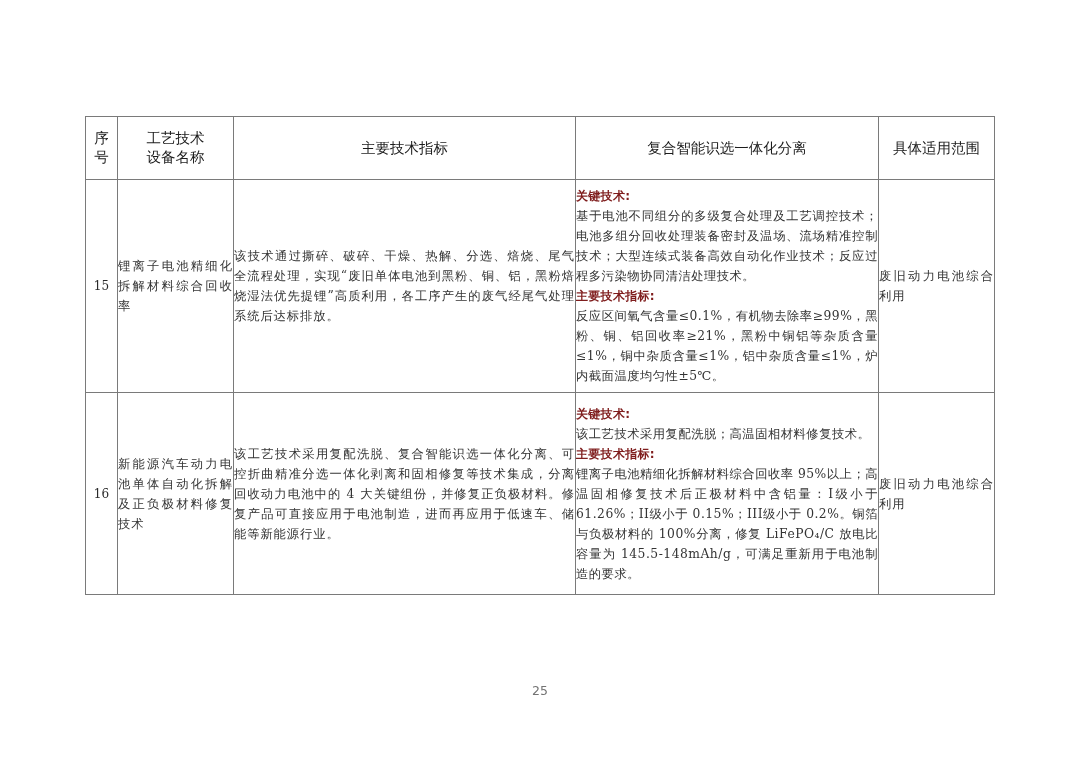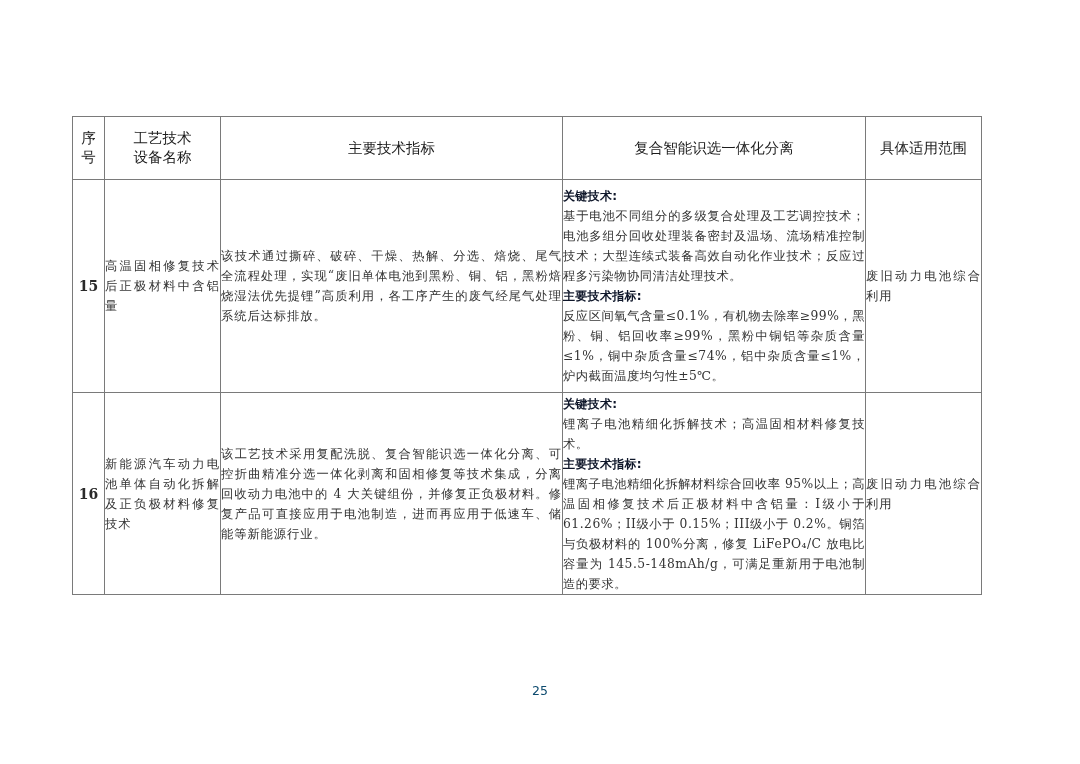--- a/index.html
+++ b/index.html
@@ -3,49 +3,49 @@
 <meta charset="utf-8">
 <style>
   html, body { margin: 0; padding: 0; }
   body {
     width: 1080px; height: 764px; background: #ffffff;
     position: relative; overflow: hidden;
     font-family: "DejaVu Serif", "Liberation Serif", serif;
     color: #2a2a2a;
   }
   .doc-table {
-    position: absolute; left: 72px; top: 116px;
+    position: absolute; left: 85px; top: 116px;
     border-collapse: collapse; table-layout: fixed;
   }
   .doc-table td, .doc-table th {
     border: 1.5px solid #7a7a7a; padding: 0; vertical-align: middle;
   }
   .doc-table th {
     font-family: "DejaVu Sans", "Liberation Sans", sans-serif;
     font-weight: normal; font-size: 14.5px; color: #1c1c1c;
     text-align: center; line-height: 19px; height: 39px;
   }
-  .cell-num { text-align: center; font-size: 14px; font-weight: bold; }
+  .cell-num { text-align: center; font-size: 12px; }
   .cell-name, .cell-desc, .cell-scope, .cell-key {
     font-size: 12.3px; line-height: 20px; letter-spacing: 0.9px; color: #333;
     text-align: justify;
   }
   .cell-name { padding: 0 6px 0 6px; }
   .cell-desc { padding: 0 6px 0 7px; }
   .cell-scope { padding: 0 6px 0 7px; vertical-align: middle; }
   .cell-key { padding: 2px 6px 2px 6px; vertical-align: top; letter-spacing: 0.5px; }
   .kt-heading {
     display: block; font-family: "DejaVu Sans", "Liberation Sans", sans-serif;
-    font-weight: bold; font-size: 12px; color: #0f172a; letter-spacing: 0.3px;
+    font-weight: bold; font-size: 12px; color: #7f1d1d; letter-spacing: 0.3px;
   }
   .kt-text { display: block; }
   .page-number {
     position: absolute; left: 0; width: 1080px; top: 683px;
     text-align: center; font-family: "DejaVu Sans", "Liberation Sans", sans-serif;
-    font-size: 12.5px; color: #0c4a6e;
+    font-size: 12.5px; color: #737373;
   }
 </style>
 </head>
 <body>
 
 <table class="doc-table">
   <colgroup>
     <col style="width:32px">
     <col style="width:116px">
     <col style="width:342px">
@@ -61,37 +61,37 @@
           <span style="display:block;width:64px;margin:12px auto;">工艺技术设备名称</span>
         </th>
       <th>主要技术指标</th>
       <th>复合智能识选一体化分离</th>
       <th>具体适用范围</th>
     </tr>
   </thead>
   <tbody>
     <tr style="height:213px">
       <td class="cell-num">15</td>
-      <td class="cell-name">高温固相修复技术后正极材料中含铝量</td>
+      <td class="cell-name">锂离子电池精细化拆解材料综合回收率</td>
       <td class="cell-desc">该技术通过撕碎、破碎、干燥、热解、分选、焙烧、尾气全流程处理，实现“废旧单体电池到黑粉、铜、铝，黑粉焙烧湿法优先提锂”高质利用，各工序产生的废气经尾气处理系统后达标排放。</td>
       <td class="cell-key">
         <span class="kt-heading">关键技术:</span>
         <span class="kt-text">基于电池不同组分的多级复合处理及工艺调控技术；电池多组分回收处理装备密封及温场、流场精准控制技术；大型连续式装备高效自动化作业技术；反应过程多污染物协同清洁处理技术。</span>
         <span class="kt-heading">主要技术指标:</span>
-        <span class="kt-text">反应区间氧气含量≤0.1%，有机物去除率≥99%，黑粉、铜、铝回收率≥99%，黑粉中铜铝等杂质含量≤1%，铜中杂质含量≤74%，铝中杂质含量≤1%，炉内截面温度均匀性±5℃。</span>
+        <span class="kt-text">反应区间氧气含量≤0.1%，有机物去除率≥99%，黑粉、铜、铝回收率≥21%，黑粉中铜铝等杂质含量≤1%，铜中杂质含量≤1%，铝中杂质含量≤1%，炉内截面温度均匀性±5℃。</span>
       </td>
       <td class="cell-scope">废旧动力电池综合利用</td>
     </tr>
     <tr style="height:202px">
       <td class="cell-num">16</td>
       <td class="cell-name">新能源汽车动力电池单体自动化拆解及正负极材料修复技术</td>
       <td class="cell-desc">该工艺技术采用复配洗脱、复合智能识选一体化分离、可控折曲精准分选一体化剥离和固相修复等技术集成，分离回收动力电池中的 4 大关键组份，并修复正负极材料。修复产品可直接应用于电池制造，进而再应用于低速车、储能等新能源行业。</td>
       <td class="cell-key">
         <span class="kt-heading">关键技术:</span>
-        <span class="kt-text">锂离子电池精细化拆解技术；高温固相材料修复技术。</span>
+        <span class="kt-text">该工艺技术采用复配洗脱；高温固相材料修复技术。</span>
         <span class="kt-heading">主要技术指标:</span>
         <span class="kt-text">锂离子电池精细化拆解材料综合回收率 95%以上；高温固相修复技术后正极材料中含铝量：I级小于 61.26%；II级小于 0.15%；III级小于 0.2%。铜箔与负极材料的 100%分离，修复 LiFePO₄/C 放电比容量为 145.5-148mAh/g，可满足重新用于电池制造的要求。</span>
       </td>
       <td class="cell-scope">废旧动力电池综合利用</td>
     </tr>
   </tbody>
 </table>
 
 <div class="page-number">25</div>
 

